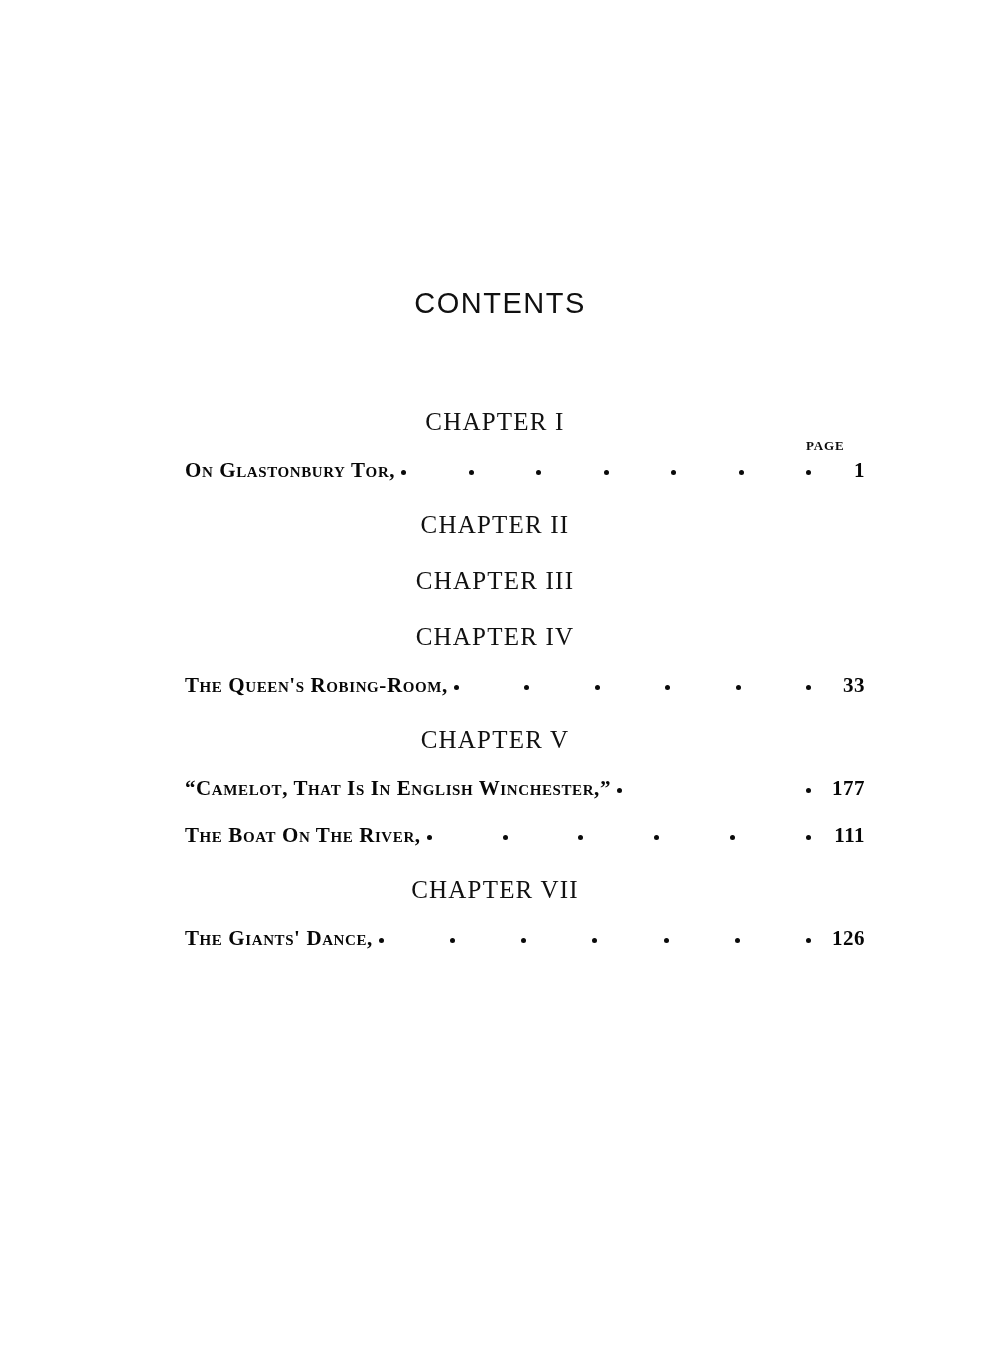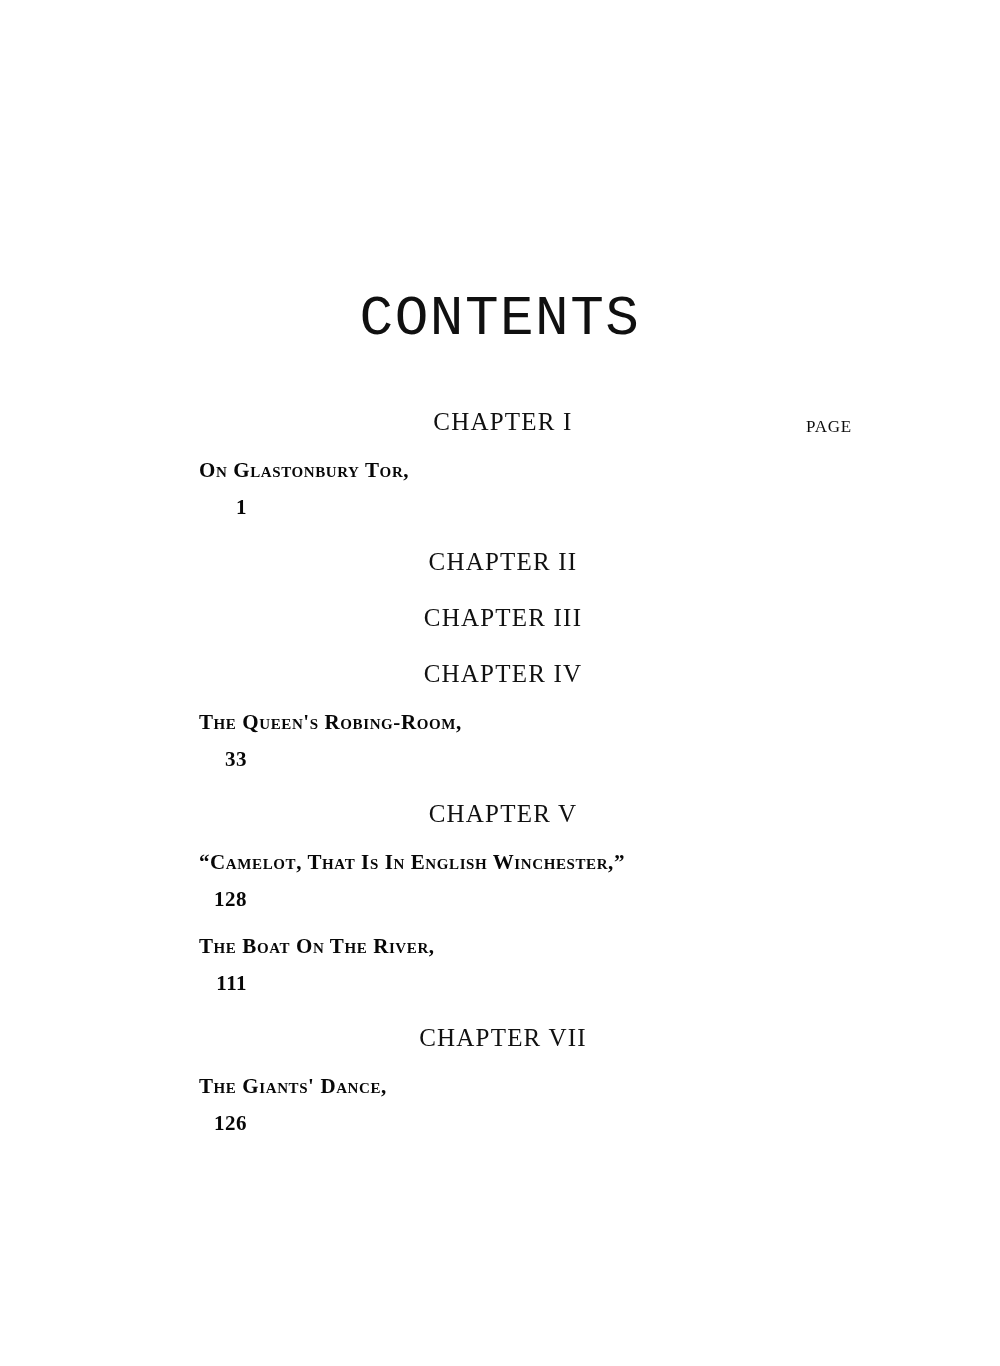--- a/index.html
+++ b/index.html
@@ -20,51 +20,50 @@
     height: 1366px;
     position: relative;
     box-sizing: border-box;
   }
   .contents-title {
     position: absolute;
     top: 287px;
     left: 0;
     width: 1000px;
     text-align: center;
-    font-family: Liberation Mono, monospace;
-    font-size: 56px;
+    font-family: Liberation Sans, sans-serif;
+    font-size: 29px;
     letter-spacing: 1.5px;
     font-weight: 400;
     color: #101010;
   }
   .toc {
     position: absolute;
     top: 380px;
-    left: 193px;
+    left: 185px;
     width: 680px;
   }
   .toc-entry {
     margin-bottom: 0px;
   }
   .chapter-label {
     text-align: center;
     font-size: 25px;
     letter-spacing: 1.2px;
     font-weight: 400;
     color: #111111;
     margin-top: 28px;
     margin-bottom: 0px;
     padding-right: 60px;
   }
   .entry-row {
     display: flex;
     align-items: baseline;
     margin-top: 22px;
     width: 100%;
-    flex-direction: column;
   }
   .entry-title {
     font-size: 21px;
     font-weight: 700;
     letter-spacing: 0.6px;
     white-space: nowrap;
     color: #070707;
     font-variant: small-caps;
     text-transform: capitalize;
   }
@@ -94,24 +93,24 @@
   .entry-page {
     font-size: 21px;
     font-weight: 700;
     min-width: 48px;
     text-align: right;
     letter-spacing: 0.5px;
     color: #070707;
   }
   .page-header {
     position: absolute;
-    top: 417px;
+    top: 438px;
     left: 806px;
-    font-size: 17px;
-    font-weight: 400;
+    font-size: 13px;
+    font-weight: 700;
     letter-spacing: 0.8px;
     color: #0d0d0d;
   }
 </style>
 </head>
 <body>
 
 <div class="page">
 
   <div class="contents-title">CONTENTS</div>
@@ -168,21 +167,21 @@
     <div class="toc-entry">
       <div class="chapter-label">CHAPTER V</div>
       <div class="entry-row">
         <div class="entry-title">“Camelot, that is in English Winchester,”</div>
         <div class="leader">
           <div class="leader-dots">
               <span></span>
               <span></span>
             </div>
         </div>
-        <div class="entry-page">128</div>
+        <div class="entry-page">177</div>
       </div>
     </div>
 
     <div class="toc-entry">
       <div class="entry-row">
         <div class="entry-title">The Boat on the River,</div>
         <div class="leader">
           <div class="leader-dots">
               <span></span>
               <span></span>

